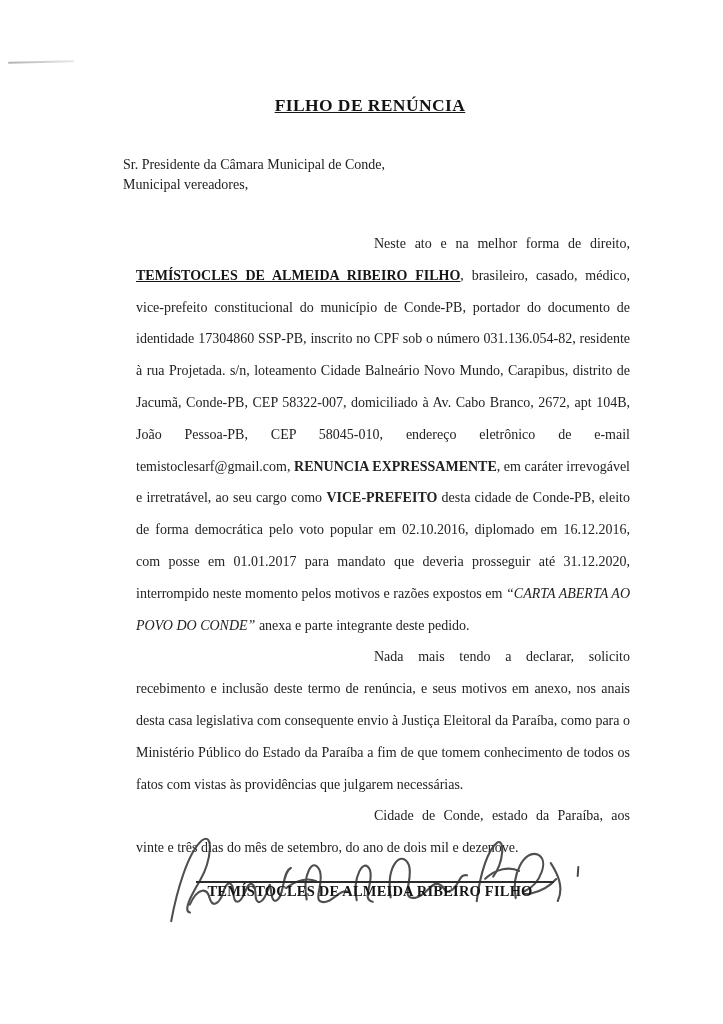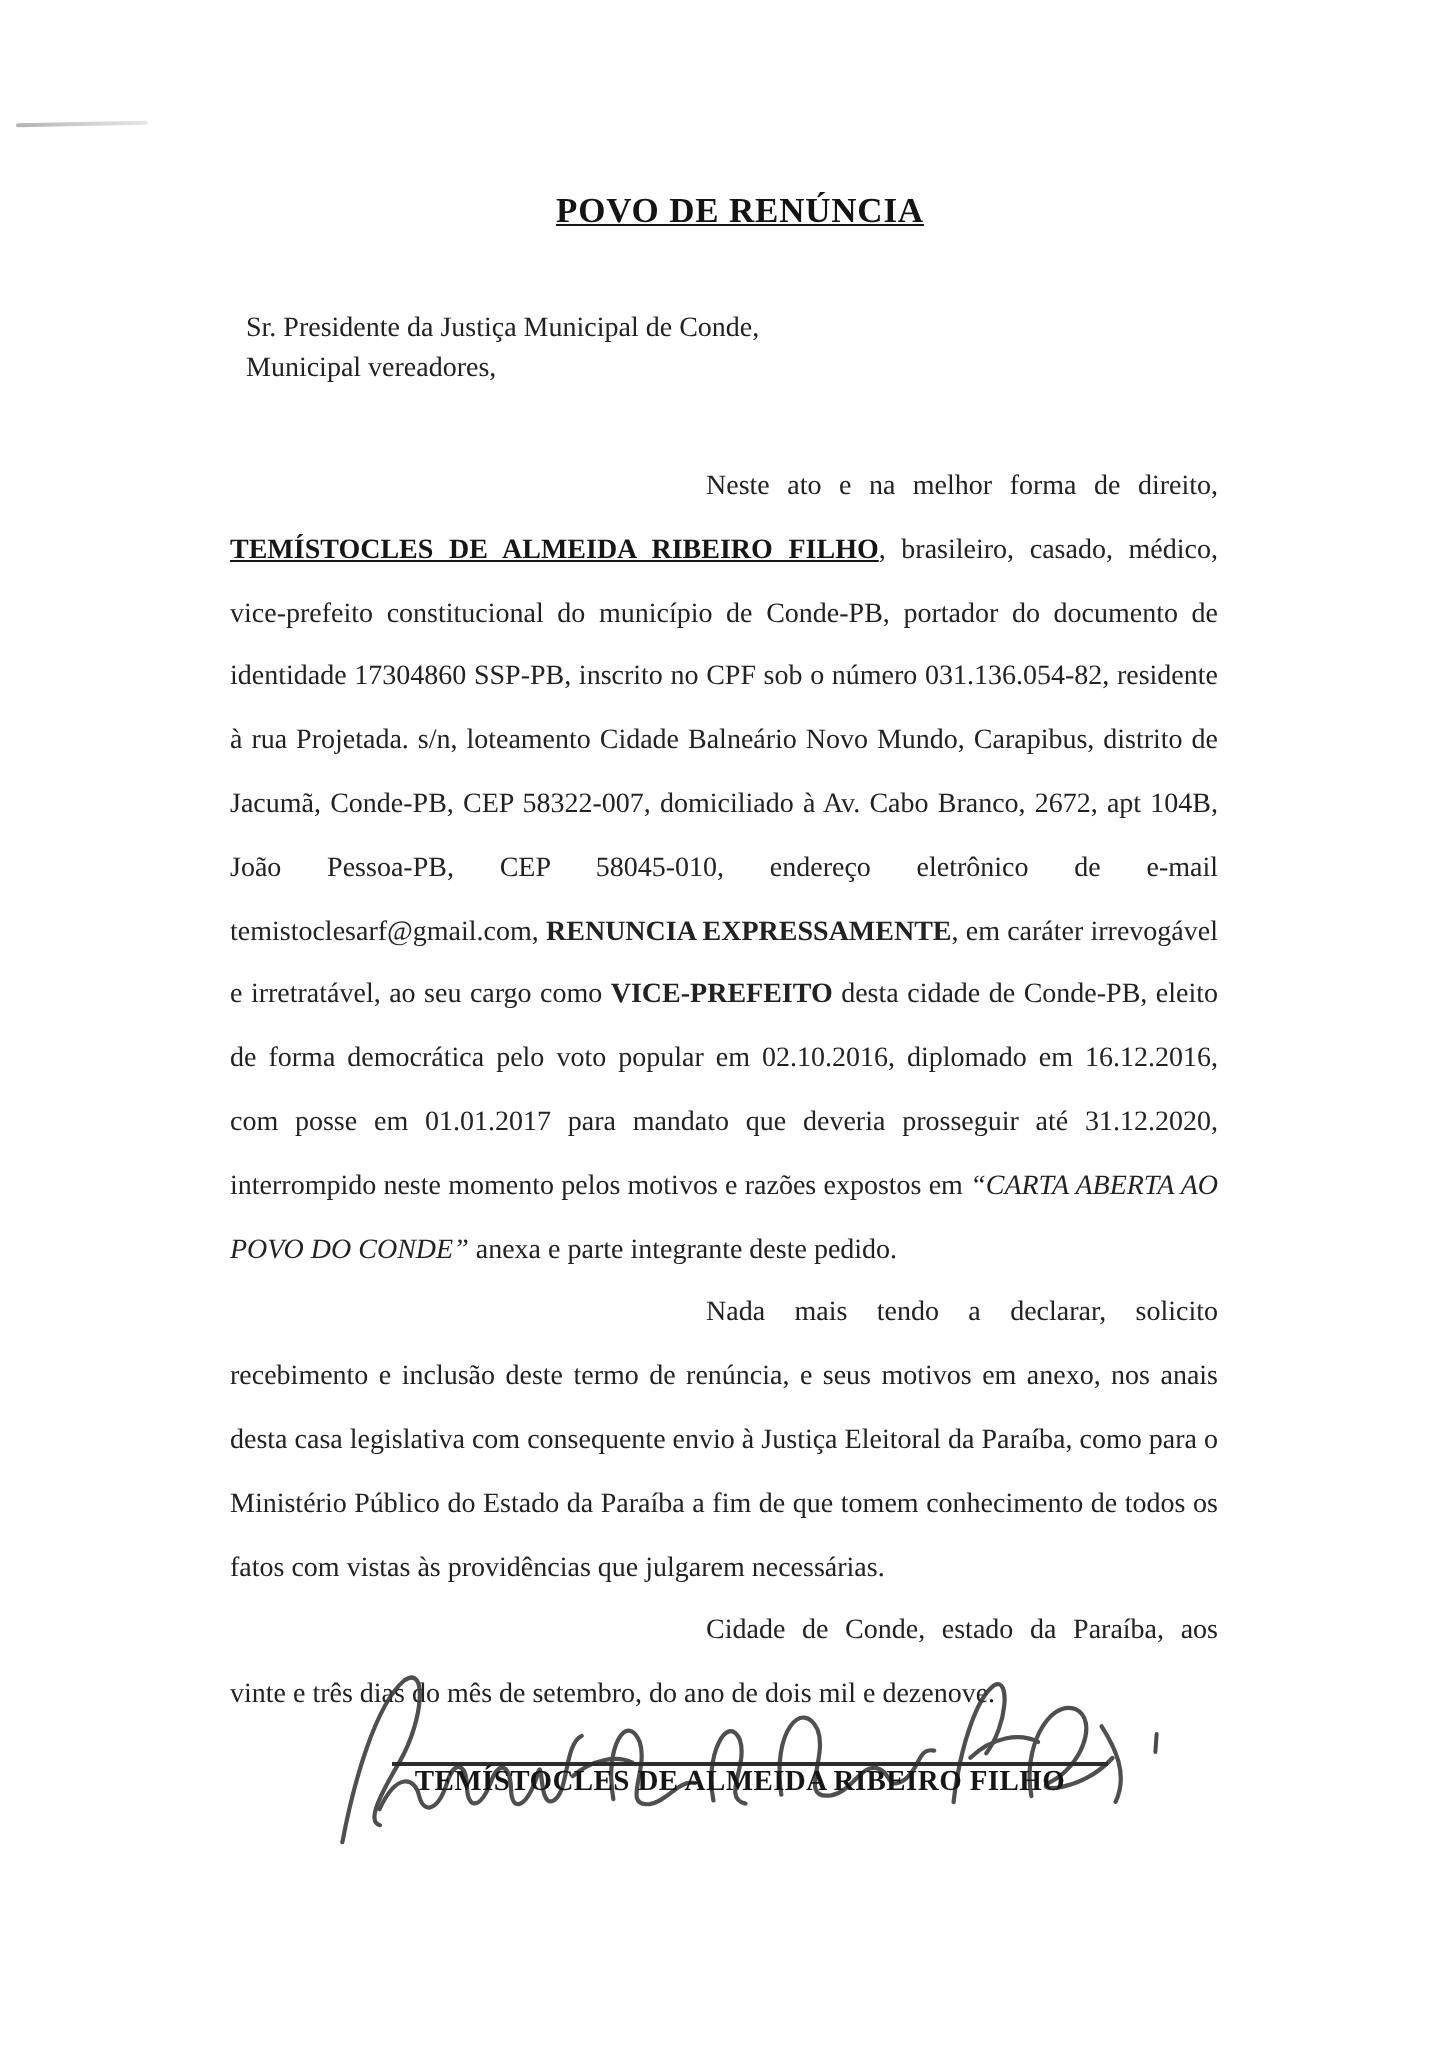--- a/index.html
+++ b/index.html
@@ -21,21 +21,21 @@
     position:absolute;left:123px;top:95px;width:494px;
     text-align:center;font-weight:bold;font-size:17.5px;
     letter-spacing:.4px;text-decoration:underline;
     color:#141414;
   }
   .addressee{
     position:absolute;left:123px;top:155px;
     font-size:14px;line-height:19.5px;color:#222;
   }
   .body-col{
-    position:absolute;left:115px;top:228px;width:494px;
+    position:absolute;left:136px;top:228px;width:494px;
     font-size:14px;line-height:31.8px;text-align:justify;
     color:#222;
   }
   .body-col p{margin:0;text-indent:238px;}
   .seg-bold{font-weight:bold;}
   .seg-bold-underline{font-weight:bold;text-decoration:underline;color:#161616;}
   .seg-italic{font-style:italic;}
   .sig-scrawl{
     position:absolute;left:158px;top:826px;width:414px;height:94px;
     transform:rotate(-1.5deg);pointer-events:none;
@@ -54,24 +54,24 @@
     background:#4a4a4a;transform:rotate(4deg);border-radius:1px;
   }
 </style>
 </head>
 <body>
 
 <div class="page">
 
   <div class="scan-artifact"></div>
 
-  <div class="doc-title">POVO DE RENÚNCIA</div>
+  <div class="doc-title">FILHO DE RENÚNCIA</div>
 
   <div class="addressee">
-    <div>Sr. Presidente da Justiça Municipal de Conde,</div>
+    <div>Sr. Presidente da Câmara Municipal de Conde,</div>
     <div>Municipal vereadores,</div>
   </div>
 
   <div class="body-col">
     <p><span>Neste ato e na melhor forma de direito, </span><span class="seg-bold-underline">TEMÍSTOCLES DE ALMEIDA RIBEIRO FILHO</span><span>, brasileiro, casado, médico, vice-prefeito constitucional do município de Conde-PB, portador do documento de identidade 17304860 SSP-PB, inscrito no CPF sob o número 031.136.054-82, residente à rua Projetada. s/n, loteamento Cidade Balneário Novo Mundo, Carapibus, distrito de Jacumã, Conde-PB, CEP 58322-007, domiciliado à Av. Cabo Branco, 2672, apt 104B, João Pessoa-PB, CEP 58045-010, endereço eletrônico de e-mail temistoclesarf@gmail.com, </span><span class="seg-bold">RENUNCIA EXPRESSAMENTE</span><span>, em caráter irrevogável e irretratável, ao seu cargo como </span><span class="seg-bold">VICE-PREFEITO</span><span> desta cidade de Conde-PB, eleito de forma democrática pelo voto popular em 02.10.2016, diplomado em 16.12.2016, com posse em 01.01.2017 para mandato que deveria prosseguir até 31.12.2020, interrompido neste momento pelos motivos e razões expostos em </span><span class="seg-italic">“CARTA ABERTA AO POVO DO CONDE”</span><span> anexa e parte integrante deste pedido.</span></p>
     <p>Nada mais tendo a declarar, solicito recebimento e inclusão deste termo de renúncia, e seus motivos em anexo, nos anais desta casa legislativa com consequente envio à Justiça Eleitoral da Paraíba, como para o Ministério Público do Estado da Paraíba a fim de que tomem conhecimento de todos os fatos com vistas às providências que julgarem necessárias.</p>
     <p>Cidade de Conde, estado da Paraíba, aos vinte e três dias do mês de setembro, do ano de dois mil e dezenove.</p>
   </div>
 
   <svg class="sig-scrawl" viewBox="0 0 414 94" xmlns="http://www.w3.org/2000/svg">

